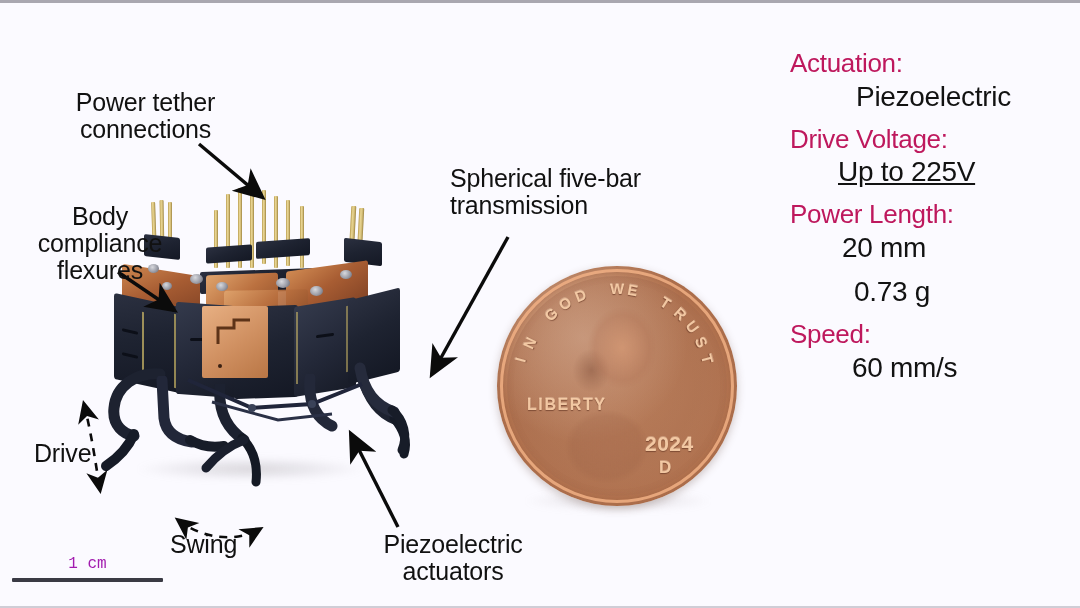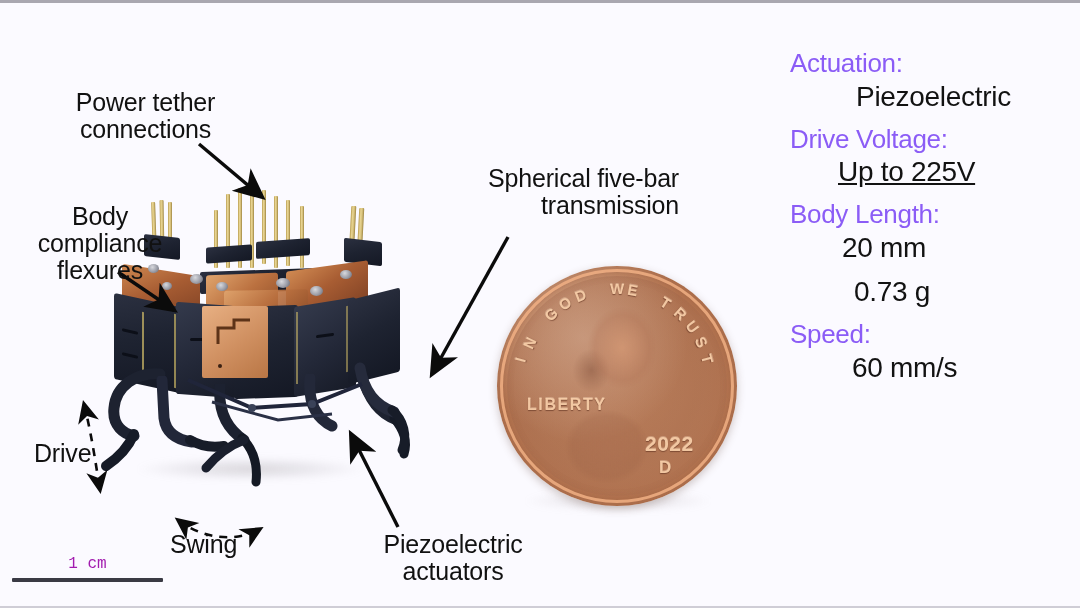--- a/index.html
+++ b/index.html
@@ -14,34 +14,34 @@
 
   .svglayer{position:absolute;left:0;top:0;width:1080px;height:608px;z-index:30;pointer-events:none;}
 
   
   .anno{position:absolute;z-index:32;color:#111;font-size:25px;line-height:1.08;white-space:pre-line;letter-spacing:-0.2px;}
   .anno.c{text-align:center;}
   .anno.l{text-align:left;}
 
   #anno-power{left:38px;top:89px;width:215px;text-align:center;}
   #anno-body{left:10px;top:203px;width:180px;text-align:center;}
-  #anno-five{left:439px;top:165px;width:240px;text-align:right;}
+  #anno-five{left:450px;top:165px;width:240px;text-align:left;}
   #anno-piezo{left:338px;top:531px;width:230px;text-align:center;}
   #anno-lift{left:34px;top:440px;font-size:25px;}
   #anno-swing{left:170px;top:531px;font-size:25px;}
 
   
   #scale-group{position:absolute;left:12px;top:556px;width:155px;z-index:33;}
   #scale-label{font-size:16px;color:#a21caf;text-align:center;width:151px;line-height:1;font-family:Liberation Mono, monospace;}
   #scale-bar{margin-top:6px;width:151px;height:4px;background:#3a3a44;border-radius:1px;}
 
   
   #spec-panel{position:absolute;left:790px;top:48px;width:280px;z-index:33;}
   .spec-block{margin-bottom:11px;}
-  .spec-label{color:#8b5cf6;font-size:26px;line-height:1.18;letter-spacing:-0.3px;}
+  .spec-label{color:#be185d;font-size:26px;line-height:1.18;letter-spacing:-0.3px;}
   .spec-value{color:#121212;font-size:28px;line-height:1.18;letter-spacing:-0.3px;margin-top:1px;}
   .spec-value.ind1{padding-left:66px;}
   .spec-value.ind2{padding-left:48px;text-decoration:underline;}
   .spec-value.ind3{padding-left:52px;}
   .spec-value.ind4{padding-left:64px;}
   .spec-value.ind5{padding-left:62px;}
 
   
   #penny{position:absolute;left:497px;top:266px;width:240px;height:240px;z-index:18;}
   #penny-disc{position:absolute;inset:0;border-radius:50%;
@@ -201,21 +201,21 @@
           <span style="transform: rotate(0deg);">W</span>
           <span style="transform: rotate(10.71deg);">E</span>
           <span style="transform: rotate(21.43deg);">&nbsp;</span>
           <span style="transform: rotate(32.14deg);">T</span>
           <span style="transform: rotate(42.86deg);">R</span>
           <span style="transform: rotate(53.57deg);">U</span>
           <span style="transform: rotate(64.29deg);">S</span>
           <span style="transform: rotate(75deg);">T</span>
         </div>
       <div id="penny-liberty" class="penny-text">LIBERTY</div>
-      <div id="penny-year" class="penny-text">2022</div>
+      <div id="penny-year" class="penny-text">2024</div>
       <div id="penny-mint" class="penny-text">D</div>
     </div>
     <div id="penny-rim"></div>
   </div>
 
   <svg class="svglayer" viewBox="0 0 1080 608">
     <defs>
       <marker id="ah" markerWidth="11" markerHeight="11" refX="8.6" refY="5" orient="auto" markerUnits="strokeWidth">
         <path d="M0.6,0.7 L10,5 L0.6,9.3 L3.1,5 Z" fill="#0b0b0b"></path>
       </marker>
@@ -260,21 +260,21 @@
   <div id="spec-panel">
     <div class="spec-block">
       <div class="spec-label">Actuation:</div>
       <div class="spec-value ind1">Piezoelectric</div>
     </div>
     <div class="spec-block">
       <div class="spec-label">Drive Voltage:</div>
       <div class="spec-value ind2">Up to 225V</div>
     </div>
     <div class="spec-block">
-      <div class="spec-label">Body Length:</div>
+      <div class="spec-label">Power Length:</div>
       <div class="spec-value ind3">20 mm</div>
     </div>
     <div class="spec-block">
       <div class="spec-value ind4">0.73 g</div>
     </div>
     <div class="spec-block">
       <div class="spec-label">Speed:</div>
       <div class="spec-value ind5">60 mm/s</div>
     </div>
   </div>

